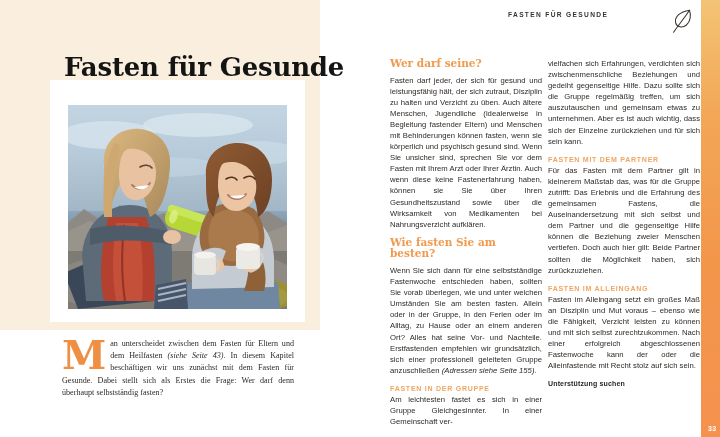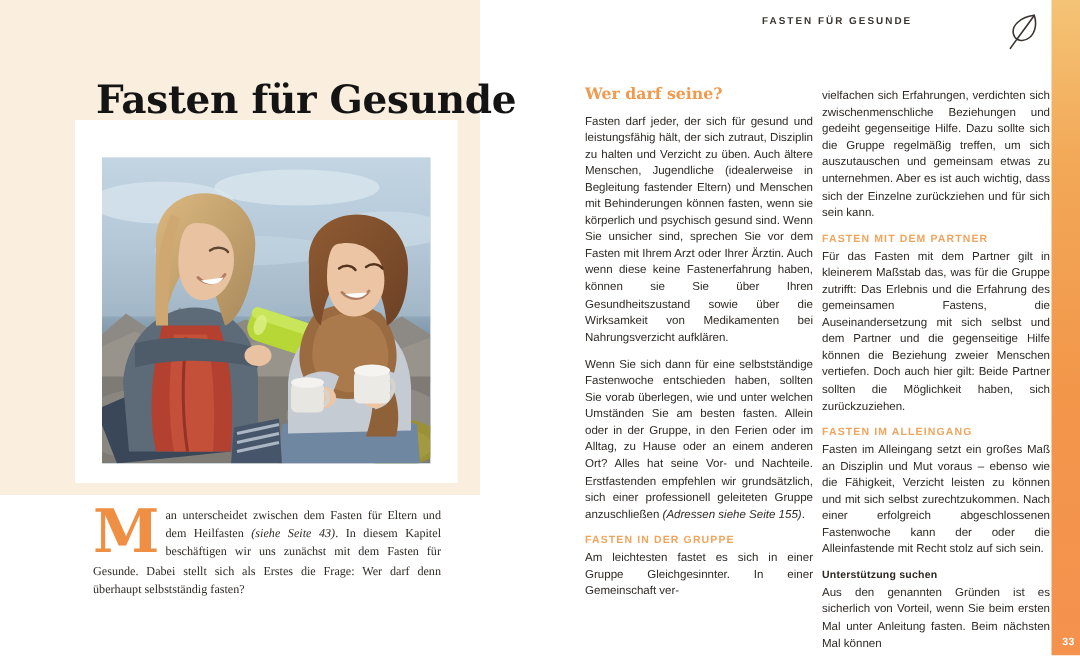--- a/index.html
+++ b/index.html
@@ -303,35 +303,35 @@
     <svg width="22" height="26" viewBox="0 0 22 26" xmlns="http://www.w3.org/2000/svg">
       <path d="M17.5 2.2 C7.5 3.6, 2.4 9.4, 3.6 14.6 C4.6 19.2, 10.4 20.4, 14.4 17.0 C18.6 13.4, 19.2 7.0, 17.5 2.2 Z" fill="none" stroke="#3a3430" stroke-width="1.05" stroke-linejoin="round"></path>
       <path d="M17.5 2.2 C13.0 9.0, 7.0 16.4, 1.6 24.2" fill="none" stroke="#3a3430" stroke-width="1.05" stroke-linecap="round"></path>
     </svg>
   </div>
 
   <div class="col col-1">
     <h2 class="sec">Wer darf seine?</h2>
     <p class="body">Fasten darf jeder, der sich für gesund und leistungsfähig hält, der sich zutraut, Disziplin zu halten und Verzicht zu üben. Auch ältere Menschen, Jugendliche (idealerweise in Begleitung fastender Eltern) und Menschen mit Behinderungen können fasten, wenn sie körperlich und psychisch gesund sind. Wenn Sie unsicher sind, sprechen Sie vor dem Fasten mit Ihrem Arzt oder Ihrer Ärztin. Auch wenn diese keine Fastenerfahrung haben, können sie Sie über Ihren Gesundheitszustand sowie über die Wirksamkeit von Medikamenten bei Nahrungsverzicht aufklären.</p>
 
+    <h2 class="sec">Wie fasten Sie am besten?</h2>
     <p class="body"><span>Wenn Sie sich dann für eine selbstständige Fastenwoche entschieden haben, sollten Sie vorab überlegen, wie und unter welchen Umständen Sie am besten fasten. Allein oder in der Gruppe, in den Ferien oder im Alltag, zu Hause oder an einem anderen Ort? Alles hat seine Vor- und Nachteile. Erstfastenden empfehlen wir grundsätzlich, sich einer professionell geleiteten Gruppe anzuschließen </span><i>(Adressen siehe Seite 155)</i><span>.</span></p>
 
     <h3 class="sub">FASTEN IN DER GRUPPE</h3>
     <p class="body">Am leichtesten fastet es sich in einer Gruppe Gleichgesinnter. In einer Gemeinschaft ver-</p>
   </div>
 
   <div class="col col-2">
     <p class="body">vielfachen sich Erfahrungen, verdichten sich zwischenmenschliche Beziehungen und gedeiht gegenseitige Hilfe. Dazu sollte sich die Gruppe regelmäßig treffen, um sich auszutauschen und gemeinsam etwas zu unternehmen. Aber es ist auch wichtig, dass sich der Einzelne zurückziehen und für sich sein kann.</p>
 
     <h3 class="sub">FASTEN MIT DEM PARTNER</h3>
     <p class="body">Für das Fasten mit dem Partner gilt in kleinerem Maßstab das, was für die Gruppe zutrifft: Das Erlebnis und die Erfahrung des gemeinsamen Fastens, die Auseinandersetzung mit sich selbst und dem Partner und die gegenseitige Hilfe können die Beziehung zweier Menschen vertiefen. Doch auch hier gilt: Beide Partner sollten die Möglichkeit haben, sich zurückzuziehen.</p>
 
     <h3 class="sub">FASTEN IM ALLEINGANG</h3>
     <p class="body">Fasten im Alleingang setzt ein großes Maß an Disziplin und Mut voraus – ebenso wie die Fähigkeit, Verzicht leisten zu können und mit sich selbst zurechtzukommen. Nach einer erfolgreich abgeschlossenen Fastenwoche kann der oder die Alleinfastende mit Recht stolz auf sich sein.</p>
 
     <h3 class="sub-dark">Unterstützung suchen</h3>
-    <p class="body">Aus den genannten Gründen ist es sicherlich von Vorteil, wenn Sie beim ersten Mal unter Anleitung fasten. Beim nächsten Mal können</p>
   </div>
 
   <div class="edge-bar-fix"></div>
   <div class="folio">33</div>
 
 </div>
 
 </body></html>

